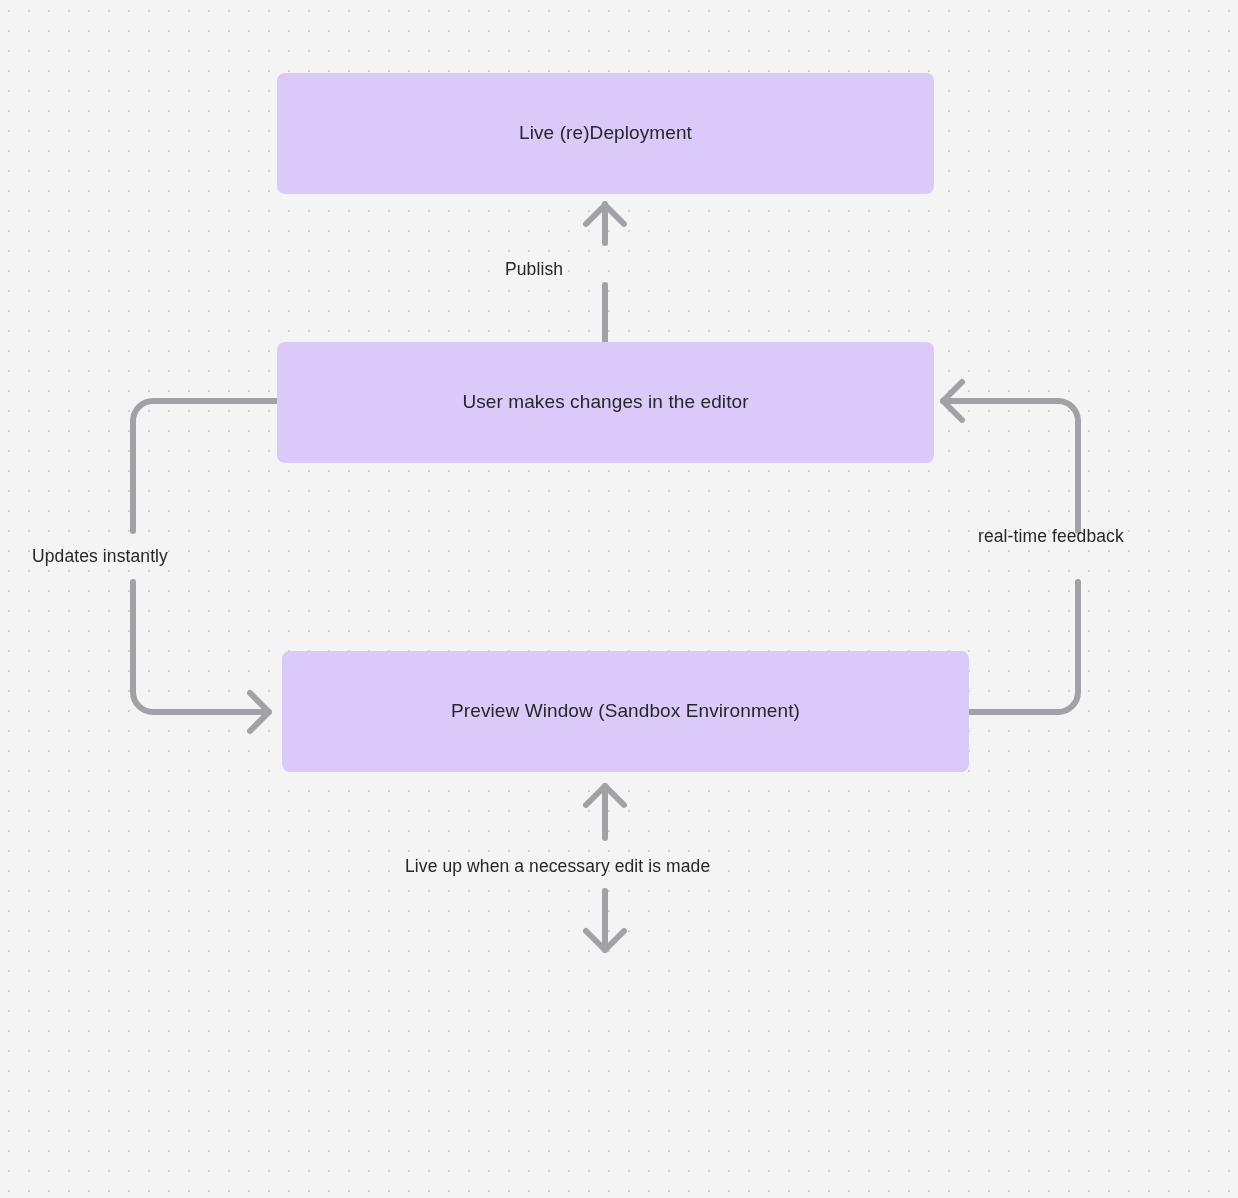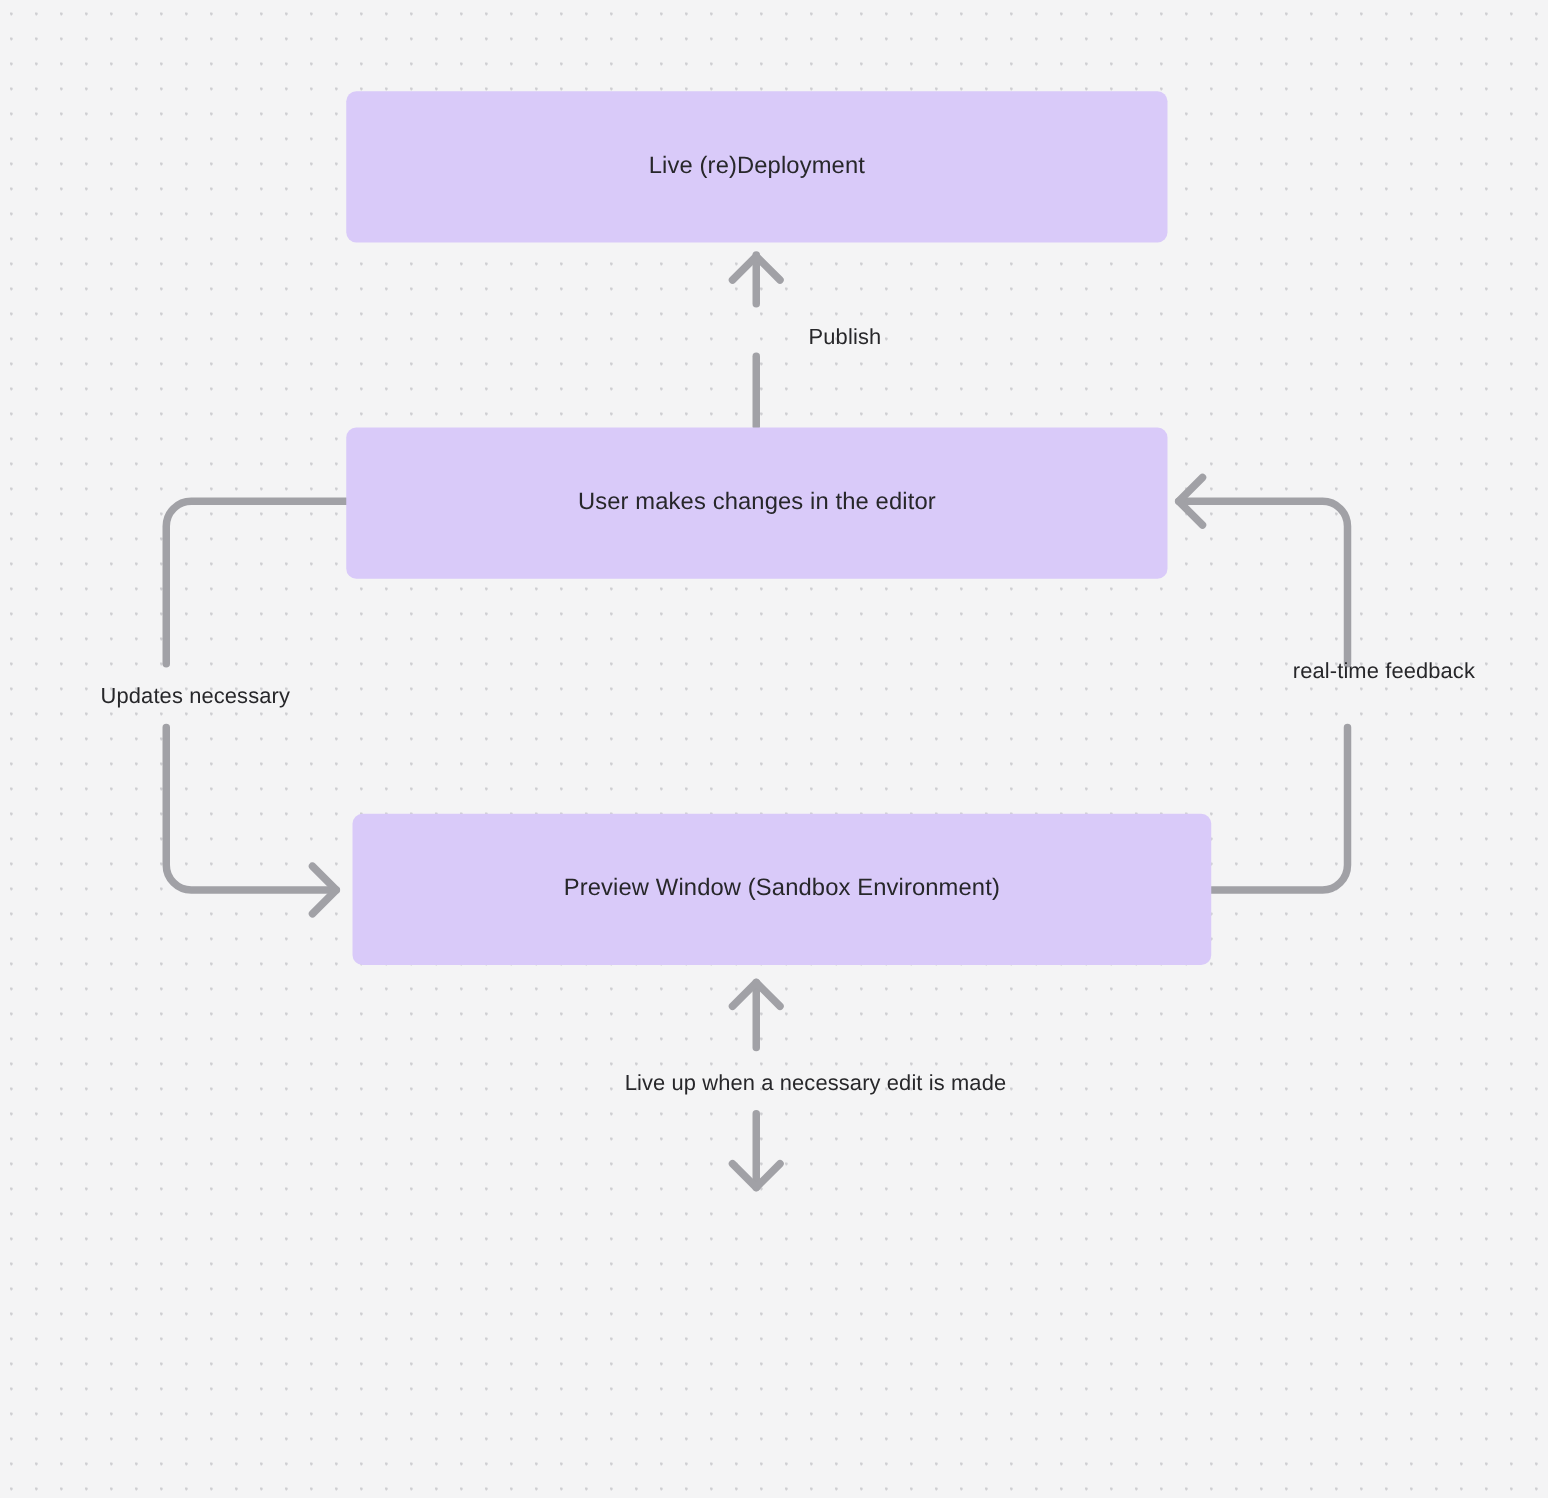--- a/index.html
+++ b/index.html
@@ -57,21 +57,21 @@
   #node-preview     { left: 282px; top: 651px;  width: 687px; height: 121px; }
   #node-devserver   { left: 277px; top: 959px;  width: 657px; height: 121px; }
 
   .edge-label {
     position: absolute;
     font-size: 17.5px;
     line-height: 1.2;
     color: #27272a;
     letter-spacing: 0.1px;
     white-space: nowrap;
-    text-align: right;
+    text-align: left;
   }
 
   #label-publish      { left: 505px; top: 259px; width: 200px; }
   #label-spun         { left: 405px; top: 856px; width: 400px; }
   #label-updates      { left: 32px;  top: 546px; width: 200px; }
   #label-realtime     { left: 978px; top: 526px; width: 202px; }
 </style>
 </head>
 <body>
 
@@ -116,19 +116,19 @@
     <span class="node-label">Live (re)Deployment</span>
   </div>
 
   <div class="node" id="node-preview">
     <span class="node-label">Preview Window (Sandbox Environment)</span>
   </div>
 
 
   <div class="edge-label" id="label-publish">Publish</div>
 
-  <div class="edge-label" id="label-updates">Updates necessary</div>
+  <div class="edge-label" id="label-updates">Updates instantly</div>
 
   <div class="edge-label" id="label-realtime">real-time feedback</div>
 
   <div class="edge-label" id="label-spun">Live up when a necessary edit is made</div>
 
 </div>
 
 </body></html>

